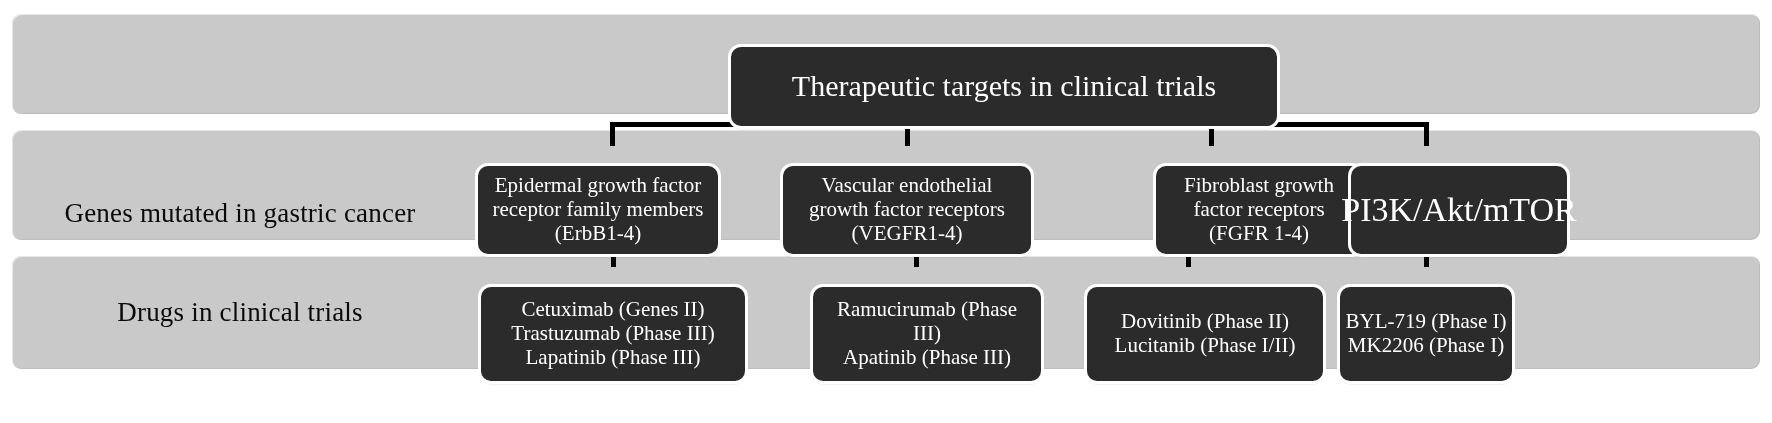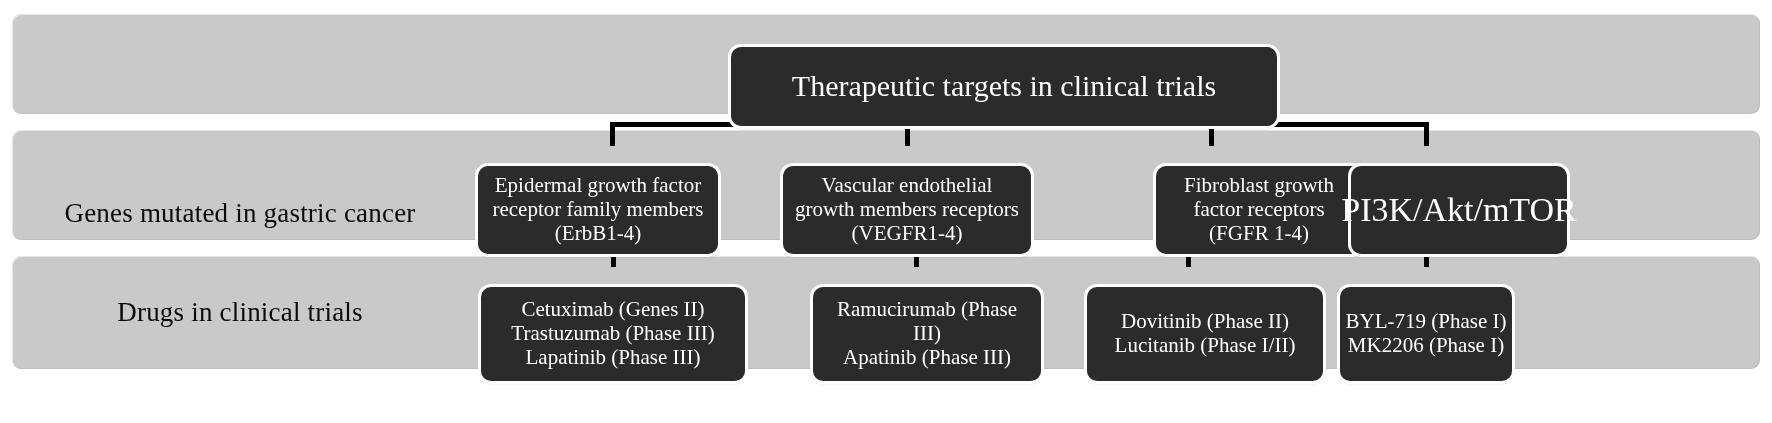--- a/index.html
+++ b/index.html
@@ -70,21 +70,21 @@
   <div class="rowlabel" id="label-genes">Genes mutated  in gastric cancer</div>
   <div class="rowlabel" id="label-drugs">Drugs in clinical trials</div>
 
   <div class="node gene-node" id="gene-0">
     <span class="ln">Epidermal  growth factor</span>
     <span class="ln">receptor family members</span>
     <span class="ln">(ErbB1-4)</span>
   </div>
   <div class="node gene-node" id="gene-1">
     <span class="ln">Vascular endothelial</span>
-    <span class="ln">growth members receptors</span>
+    <span class="ln">growth factor receptors</span>
     <span class="ln">(VEGFR1-4)</span>
   </div>
   <div class="node gene-node" id="gene-2">
     <span class="ln">Fibroblast growth</span>
     <span class="ln">factor receptors</span>
     <span class="ln">(FGFR 1-4)</span>
   </div>
   <div class="node gene-node" id="gene-3">
     <span class="ln">PI3K/Akt/mTOR</span>
   </div>

